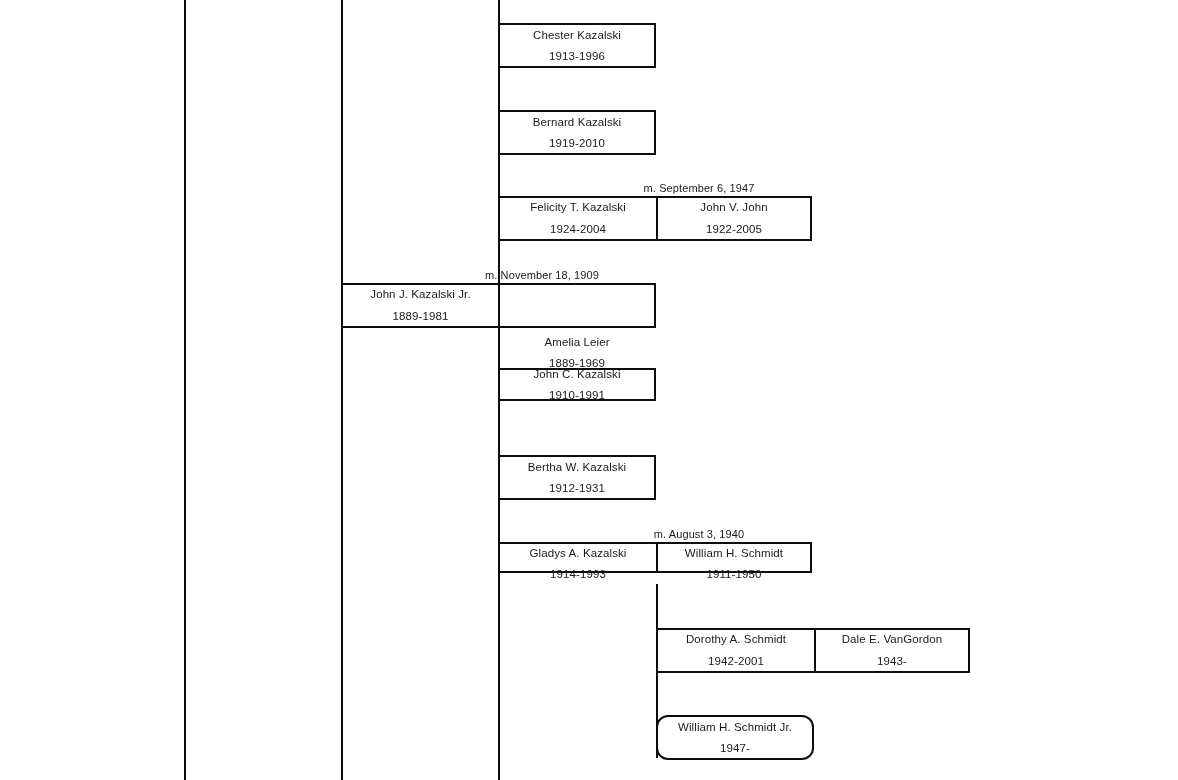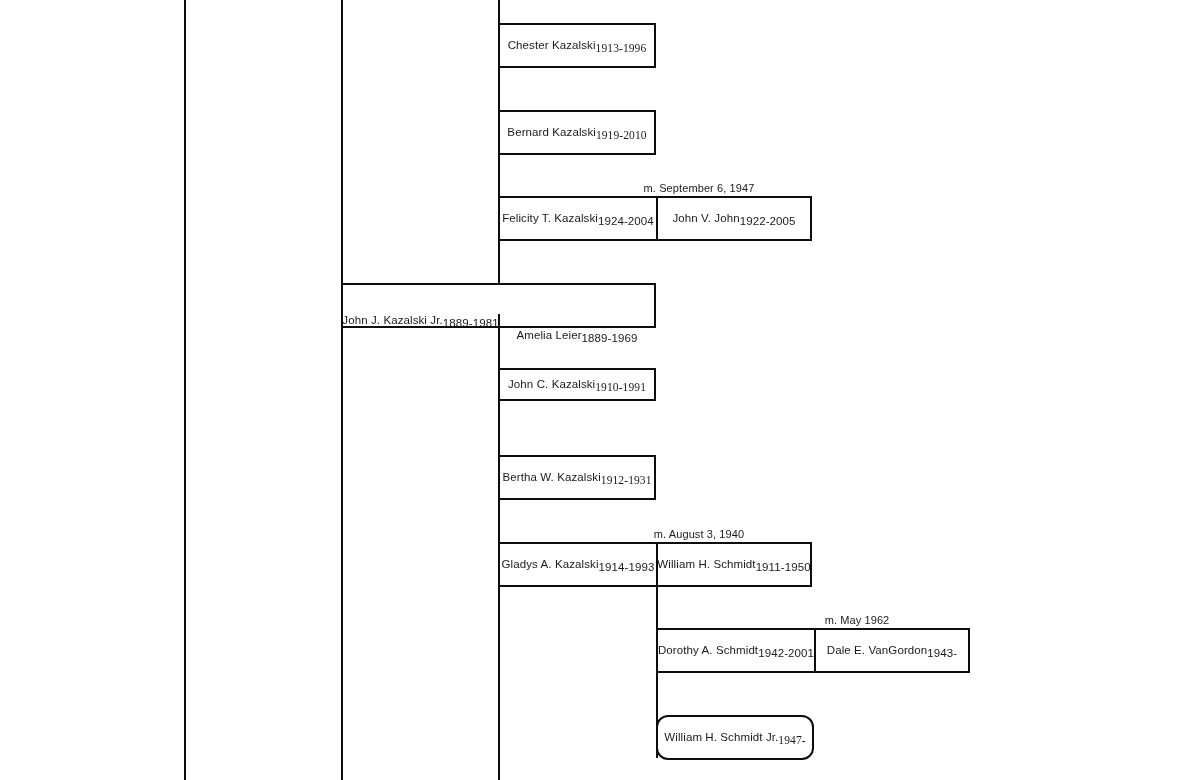--- a/index.html
+++ b/index.html
@@ -35,55 +35,54 @@
     height: 2px;
     background: #0d0d0d;
   }
   
   .pbox {
     position: absolute;
     box-sizing: border-box;
     border: 2px solid #0d0d0d;
     background: #ffffff;
     display: flex;
-    flex-direction: row;
+    flex-direction: column;
     align-items: center;
     justify-content: center;
     padding: 2px 4px;
   }
   .pbox .pname {
     font-size: 11.5px;
     line-height: 15px;
     text-align: center;
     white-space: nowrap;
     letter-spacing: 0.1px;
   }
   .pbox .pdates {
     font-size: 11.5px;
     line-height: 15px;
     text-align: center;
     white-space: nowrap;
     margin-top: 6px;
     letter-spacing: 0.1px;
-    font-family: Liberation Serif, serif;
   }
   
   .couple {
     position: absolute;
     box-sizing: border-box;
     border: 2px solid #0d0d0d;
     background: #ffffff;
     display: flex;
   }
   .couple > .half {
     box-sizing: border-box;
     display: flex;
-    flex-direction: row;
+    flex-direction: column;
     align-items: center;
-    justify-content: center;
+    justify-content: space-between;
     padding: 2px 0;
   }
   .couple > .half.left {
     border-right: 2px solid #0d0d0d;
   }
   .couple .pname {
     font-size: 11.5px;
     line-height: 15px;
     text-align: center;
     white-space: nowrap;
@@ -148,23 +147,24 @@
     <div class="half left" style="width:158px;">
       <div class="pname">Felicity T. Kazalski</div>
       <div class="pdates">1924-2004</div>
     </div>
     <div class="half right" style="width:152px;">
       <div class="pname">John V. John</div>
       <div class="pdates">1922-2005</div>
     </div>
   </div>
 
+  <div class="marriage" style="left:341px; top:268px; width:314px;">m. November 18, 1909</div>
 
   <div class="couple" style="left:341px; top:283px; width:315px; height:45px;">
-    <div class="half left" style="width:157px;margin-top:29px;">
+    <div class="half left" style="width:157px;">
       <div class="pname">John J. Kazalski Jr.</div>
       <div class="pdates">1889-1981</div>
     </div>
     <div class="half right" style="width:154px;margin-top:48px;">
       <div class="pname">Amelia Leier</div>
       <div class="pdates">1889-1969</div>
     </div>
   </div>
 
   <div class="pbox" style="left:498px; top:368px; width:158px; height:33px;">
@@ -172,32 +172,31 @@
     <div class="pdates">1910-1991</div>
   </div>
 
   <div class="pbox" style="left:498px; top:455px; width:158px; height:45px;">
     <div class="pname">Bertha W. Kazalski</div>
     <div class="pdates">1912-1931</div>
   </div>
 
   <div class="marriage" style="left:498px; top:527px; width:314px;">m. August 3, 1940</div>
 
-  <div class="couple" style="left:498px; top:542px; width:314px; height:45px;">
+  <div class="couple" style="left:498px; top:542px; width:314px; height:31px;">
     <div class="half left" style="width:158px;">
       <div class="pname">Gladys A. Kazalski</div>
       <div class="pdates">1914-1993</div>
     </div>
     <div class="half right" style="width:152px;">
       <div class="pname">William H. Schmidt</div>
       <div class="pdates">1911-1950</div>
     </div>
   </div>
 
-  <div class="marriage" style="left:656px; top:613px; width:314px;">m. May 1962</div>
 
   <div class="couple" style="left:656px; top:628px; width:314px; height:45px;">
     <div class="half left" style="width:158px;">
       <div class="pname">Dorothy A. Schmidt</div>
       <div class="pdates">1942-2001</div>
     </div>
     <div class="half right" style="width:152px;">
       <div class="pname">Dale E. VanGordon</div>
       <div class="pdates">1943-</div>
     </div>

